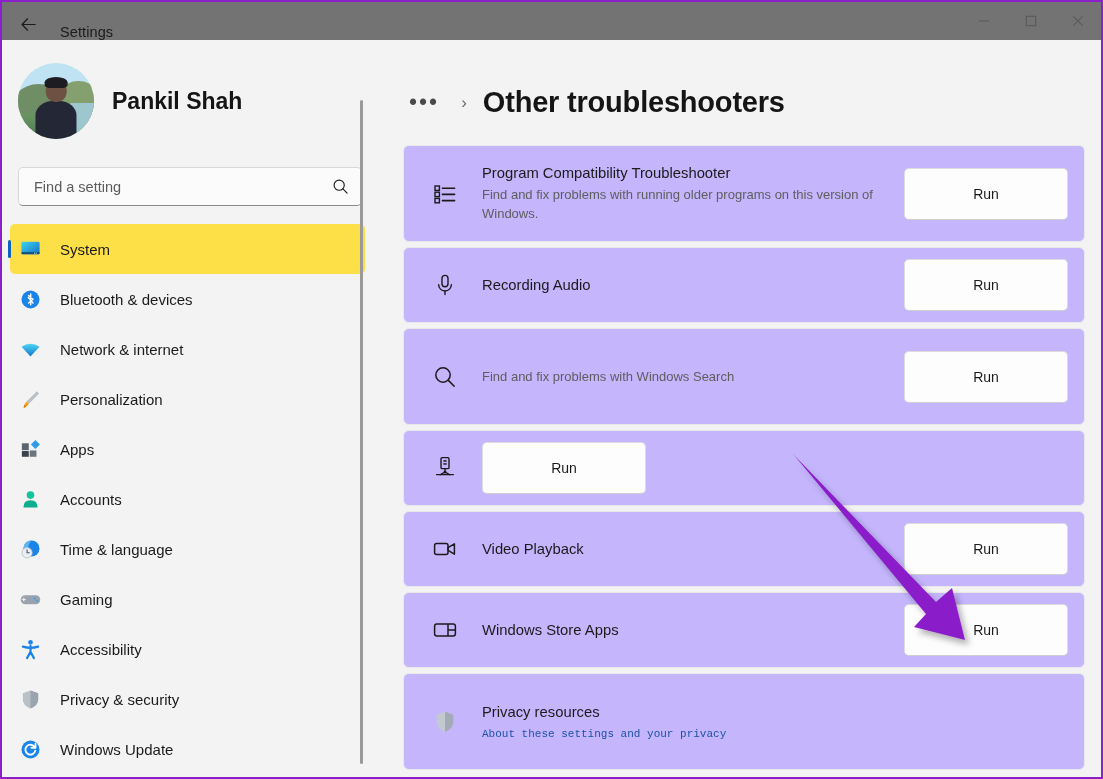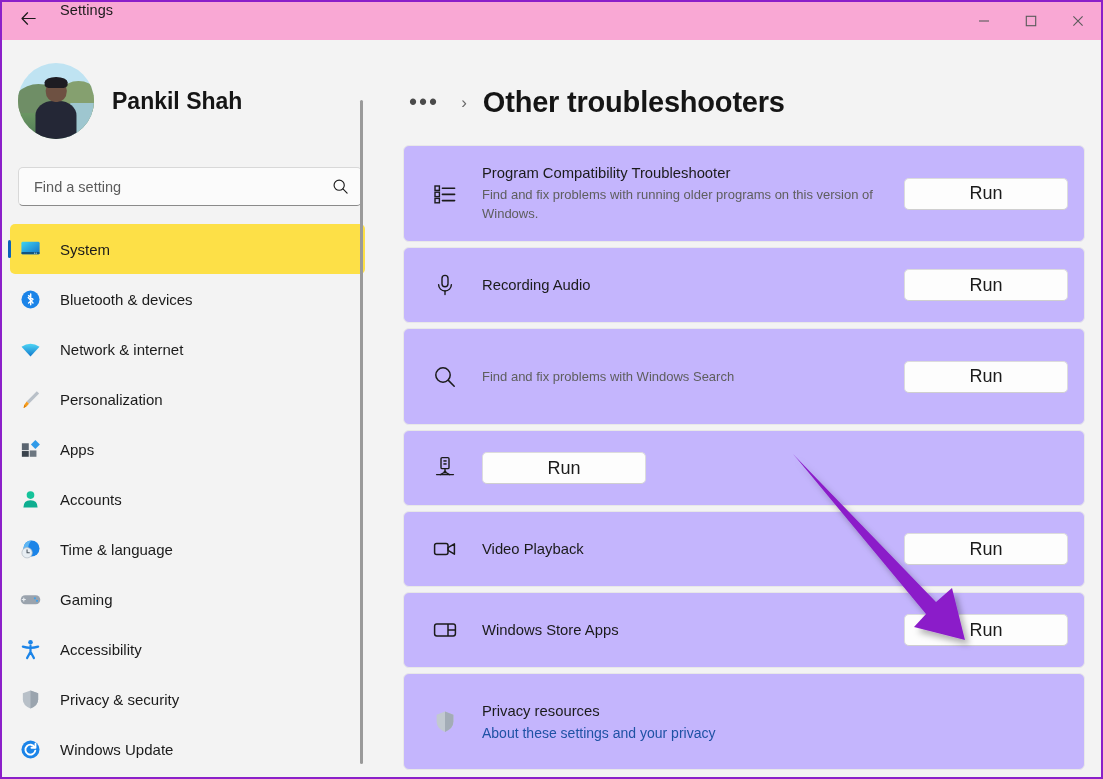--- a/index.html
+++ b/index.html
@@ -11,22 +11,22 @@
   body {
     background: #f3f3f3;
     border: 2px solid #8B1FC9;
     position: relative;
   }
 
   
   .titlebar {
     height: 38px;
     display: flex;
-    align-items: flex-start;
-    background: #f9a8d4;
+    align-items: flex-end;
+    background: #737373;
     position: relative;
     flex: none;
   }
   .back-btn {
     width: 40px; height: 32px;
     margin-left: 6px;
     display: flex; align-items: center; justify-content: center;
     border-radius: 4px;
     cursor: pointer;
   }
@@ -226,35 +226,36 @@
     line-height: 1.4;
   }
   .card-desc {
     font-size: 13px;
     color: #5e5e5e;
     line-height: 1.45;
     margin-top: 2px;
     max-width: 420px;
   }
   .card-link {
-    font-size: 14px;
+    font-size: 11px;
     color: #1f52a5;
     text-decoration: none;
     cursor: pointer;
     display: inline-block;
     margin-top: 3px;
+    font-family: Liberation Mono, monospace;
   }
   .run-btn {
-    width: 164px; height: 32px;
+    width: 164px; height: 52px;
     background: #fdfdfd;
     border: 1px solid #dcdcdc;
     border-bottom-color: #cfcfcf;
     border-radius: 5px;
     font-family: "Liberation Sans", sans-serif;
-    font-size: 18px;
+    font-size: 14px;
     color: #1b1b1b;
     cursor: pointer;
     flex: none;
   }
 
   
   .arrow-overlay {
     position: absolute;
     left: 0; top: 0;
     width: 1103px; height: 779px;

